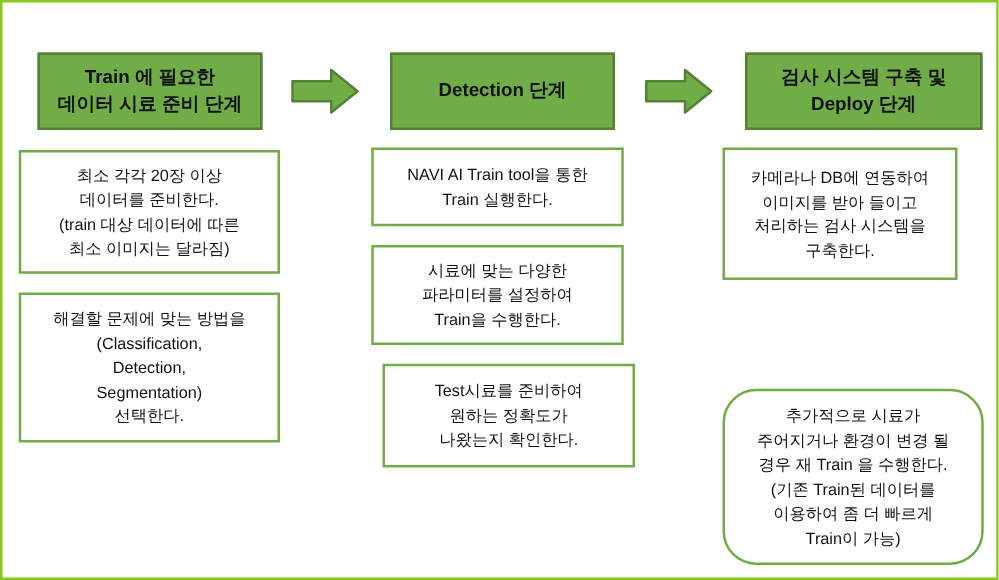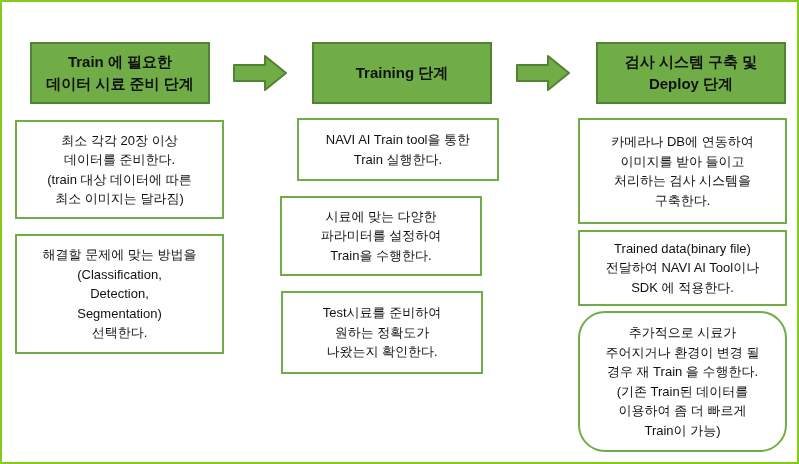--- a/index.html
+++ b/index.html
@@ -71,21 +71,21 @@
 데이터 시료 준비 단계</span>
   </div>
 
   <div class="flow-arrow" style="left:230px; top:52px;">
     <svg width="56" height="38" viewBox="0 0 56 38">
       <polygon points="2,11 33,11 33,2 54,19 33,36 33,27 2,27" fill="#70AD47"></polygon>
     </svg>
   </div>
 
   <div class="stage-header" style="left:310px; top:40px; width:180px; height:62px;">
-    <span class="htext">Training 단계</span>
+    <span class="htext">Detection 단계</span>
   </div>
 
   <div class="flow-arrow" style="left:513px; top:52px;">
     <svg width="56" height="38" viewBox="0 0 56 38">
       <polygon points="2,11 33,11 33,2 54,19 33,36 33,27 2,27" fill="#70AD47"></polygon>
     </svg>
   </div>
 
   <div class="stage-header" style="left:583px; top:40px; width:190px; height:62px;margin-left:11px;">
     <span class="htext">검사 시스템 구축 및
@@ -105,44 +105,39 @@
   </div>
 
   <div class="step-box" style="left:13px; top:232px; width:209px; height:120px;">
     <span class="btext">해결할 문제에 맞는 방법을
 (Classification,
 Detection,
 Segmentation)
 선택한다.</span>
   </div>
 
-  <div class="step-box" style="left:278px; top:194px; width:202px; height:80px;">
+  <div class="step-box" style="left:295px; top:194px; width:202px; height:80px;">
     <span class="btext">시료에 맞는 다양한
 파라미터를 설정하여
 Train을 수행한다.</span>
   </div>
 
-  <div class="step-box" style="left:279px; top:289px; width:202px; height:83px;">
+  <div class="step-box" style="left:304px; top:289px; width:202px; height:83px;">
     <span class="btext">Test시료를 준비하여
 원하는 정확도가
 나왔는지 확인한다.</span>
   </div>
 
-  <div class="step-box" style="left:576px; top:116px; width:209px; height:106px;">
+  <div class="step-box" style="left:576px; top:116px; width:188px; height:106px;">
     <span class="btext">카메라나 DB에 연동하여
 이미지를 받아 들이고
 처리하는 검사 시스템을
 구축한다.</span>
   </div>
 
-  <div class="step-box" style="left:576px; top:228px; width:209px; height:76px;">
-    <span class="btext">Trained data(binary file)
-전달하여 NAVI AI Tool이나
-SDK 에 적용한다.</span>
-  </div>
 
   <div class="step-box" style="left:576px; top:309px; width:209px; height:141px;border-radius:27px;">
     <span class="btext">추가적으로 시료가
 주어지거나 환경이 변경 될
 경우 재 Train 을 수행한다.
 (기존 Train된 데이터를
 이용하여 좀 더 빠르게
 Train이 가능)</span>
   </div>
 

